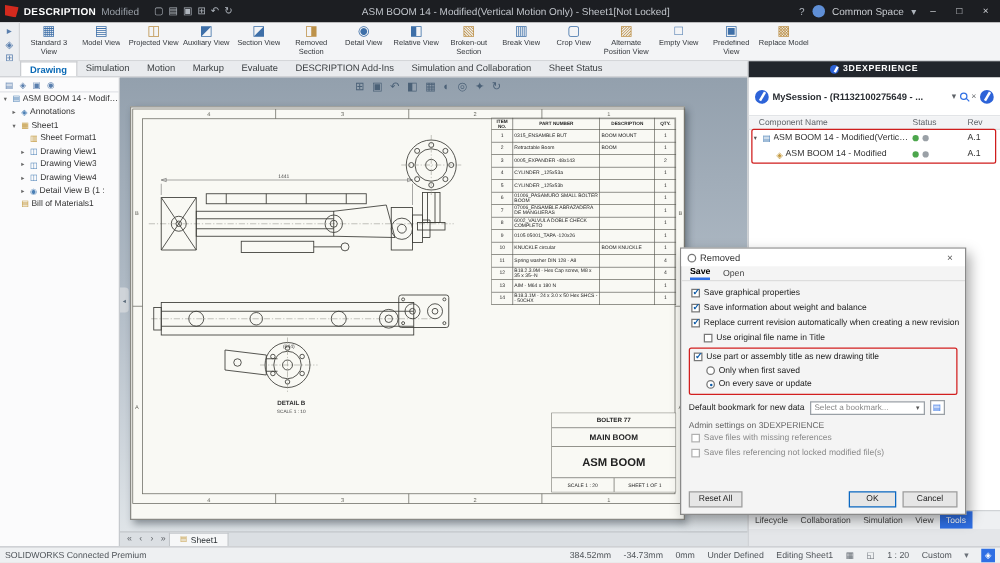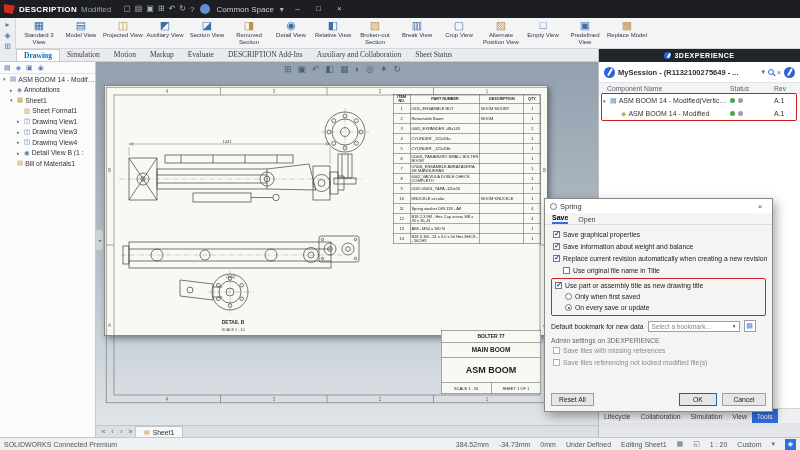--- a/index.html
+++ b/index.html
@@ -24,40 +24,40 @@
   .ribbon-btn { width:42px; display:flex; flex-direction:column; align-items:center; justify-content:flex-start; padding-top:1px; overflow:hidden; }
   .ribbon-icon { width:14px; height:13px; font-size:11px; line-height:13px; text-align:center; color:#3e6fa8; }
   .ribbon-btn:nth-child(3n) .ribbon-icon { color:#bd924a; }
   .ribbon-label { font-size:6px; line-height:1.1; color:#34383d; text-align:center; max-height:14px; overflow:hidden; }
 
   
   #left-strip { position:absolute; left:0; top:18px; width:16px; height:44px; background:#eceef1; border-right:1px solid #d4d6d9; display:flex; flex-direction:column; align-items:center; gap:2px; padding-top:2px; }
   #left-strip span { font-size:8px; color:#5a7fae; }
 
   
-  #tabstrip { position:absolute; left:0; top:49px; width:598px; height:13px; background:#e9ebee; border-bottom:1px solid #c9ccd0; display:flex; padding-left:16px;font-family:Liberation Serif, serif; }
+  #tabstrip { position:absolute; left:0; top:49px; width:598px; height:13px; background:#e9ebee; border-bottom:1px solid #c9ccd0; display:flex; padding-left:16px; }
   .tab { padding:0 7px; font-size:7.5px; line-height:12px; color:#3c4043; white-space:nowrap; }
   .tab.active { background:#ffffff; color:#0a6ab6; font-weight:bold; border:1px solid #c9ccd0; border-bottom:none; }
 
   
   #tree-panel { position:absolute; left:0; top:62px; width:96px; height:375px; background:#fbfbfc; border-right:1px solid #c6c9cd; }
   .tree-tabs { height:12px; border-bottom:1px solid #e2e4e7; display:flex; gap:5px; padding-left:4px; align-items:center; }
   .tree-tabs span { font-size:7px; color:#5a7fae; }
   .tree-item { height:10.5px; display:flex; align-items:center; gap:2px; font-size:6.8px; color:#333; white-space:nowrap; overflow:hidden; }
   .tree-arrow { width:5px; font-size:5px; color:#666; flex:0 0 auto; }
   .tree-glyph { font-size:6.5px; color:#4a7fb5; flex:0 0 auto; }
   .tree-glyph.gold { color:#c49a3f; }
   .tree-label { overflow:hidden; text-overflow:ellipsis; }
 
   
   #graphics { position:absolute; left:96px; top:62px; width:502px; height:363px; background:linear-gradient(180deg,#93a0ad 0%,#aeb9c4 45%,#dfe4e8 100%); overflow:hidden; }
   #headsup { position:absolute; left:188px; top:2px; display:flex; gap:6px; }
   .hud-icon { font-size:9px; color:#3f566e; opacity:.85; }
   #collapse-handle { position:absolute; left:0; top:168px; width:7px; height:20px; background:#cfd4d9; border-radius:0 3px 3px 0; font-size:5px; color:#5a6a7a; display:flex; align-items:center; justify-content:center; }
-  #sheet { position:absolute; left:8px; top:23px; width:444px; height:251px; background:#f9f9f4; border:1px solid #8a8a85; box-shadow:2px 3px 6px rgba(25,35,45,.45); }
+  #sheet { position:absolute; left:8px; top:23px; width:444px; height:331px; background:#f9f9f4; border:1px solid #8a8a85; box-shadow:2px 3px 6px rgba(25,35,45,.45); }
   #drawing { position:absolute; left:0; top:0; }
   .thin { fill:none; stroke:#6a6a62; stroke-width:.6; }
   .geo { fill:none; stroke:#3f3f3a; stroke-width:.7; }
   .cl { fill:none; stroke:#8a8a80; stroke-width:.4; stroke-dasharray:5 1.5 1 1.5; }
   .dim path { stroke:#555; stroke-width:.4; fill:none; }
   .fillarrow { fill:#555; stroke:none; }
   .dim-text { font-size:4px; fill:#444; text-anchor:middle; }
   .zone-text { font-size:4.5px; fill:#6a6a62; text-anchor:middle; }
   .label-text { font-size:5px; font-weight:bold; fill:#333; text-anchor:middle; }
   .label-sub { font-size:3.8px; fill:#444; text-anchor:middle; }
@@ -81,21 +81,21 @@
   .tb-row3 { height:50px; border-bottom:1px solid #55554e; font-size:18px; font-weight:bold; display:flex; align-items:center; justify-content:center; }
   .tb-row4 { flex:1; display:flex; font-size:8px; }
   .tb-row4 span { flex:1; display:flex; align-items:center; justify-content:center; }
   .tb-row4 span:first-child { border-right:1px solid #55554e; }
 
   
   #right-panel { position:absolute; left:598px; top:49px; width:202px; height:388px; background:#ffffff; border-left:1px solid #b9bdc2; }
   .rp-header { height:13px; background:#22262c; color:#fff; font-size:7px; font-weight:bold; letter-spacing:.5px; display:flex; align-items:center; justify-content:center; gap:3px; }
   .rp-logo { width:7px; height:7px; border-radius:50%; background:#2d63d8; position:relative; }
   .rp-logo::after { content:""; position:absolute; left:45%; top:12%; width:1.5px; height:72%; background:#fff; transform:rotate(28deg); }
-  .rp-session { height:21px; background:#fff; border-bottom:1px solid #e2e4e7; display:flex; align-items:center; gap:3px; padding:0 5px; }
+  .rp-session { height:31px; background:#fff; border-bottom:1px solid #e2e4e7; display:flex; align-items:center; gap:3px; padding:0 5px; }
   .compass-icon { width:11px; height:11px; border-radius:50%; background:#2d63d8; position:relative; flex:0 0 auto; }
   .compass-icon::after { content:""; position:absolute; left:45%; top:12%; width:1.6px; height:74%; background:#fff; transform:rotate(30deg); }
   .rp-session-title { font-size:7.5px; font-weight:bold; color:#2a2e33; flex:1; white-space:nowrap; overflow:hidden; text-overflow:ellipsis; }
   .rp-session .glyph { font-size:7px; color:#5f6368; }
   .search-icon { width:6px; height:6px; border:1.2px solid #2f6fe4; border-radius:50%; position:relative; flex:0 0 auto; }
   .search-icon::after { content:""; position:absolute; width:3.5px; height:1.2px; background:#2f6fe4; transform:rotate(45deg); right:-3px; bottom:-1.5px; }
   .rp-colhead { height:11px; background:#f2f3f5; border-bottom:1px solid #e0e2e5; display:flex; align-items:center; font-size:6.8px; color:#5f6368; padding-left:8px; }
   .rp-colhead .cn { flex:1; }
   .rp-colhead .cs { width:44px; }
   .rp-colhead .cr { width:26px; }
@@ -166,20 +166,21 @@
   <span class="brand">DESCRIPTION</span>
   <span class="brand-suffix">Modified</span>
   <div class="qat" id="qat">
         <span>▢</span>
         <span>▤</span>
         <span>▣</span>
         <span>⊞</span>
         <span>↶</span>
         <span>↻</span>
       </div>
+  <div id="doc-title">ASM BOOM 14 - Modified(Vertical Motion Only) - Sheet1[Not Locked]</div>
   <div class="tb-right">
     <span class="tb-ic">?</span>
     <span class="avatar"></span>
     <span>Common Space</span>
     <span class="tb-ic">▾</span>
     <span class="win-btn">–</span>
     <span class="win-btn">□</span>
     <span class="win-btn">×</span>
   </div>
 </div>
@@ -256,21 +257,21 @@
     </div>
 
 <div id="tabstrip">
   <div id="tabstrip-tabs" style="display:flex">
         <div class="tab active">Drawing</div>
         <div class="tab">Simulation</div>
         <div class="tab">Motion</div>
         <div class="tab">Markup</div>
         <div class="tab">Evaluate</div>
         <div class="tab">DESCRIPTION Add-Ins</div>
-        <div class="tab">Auxiliary and Collaboration</div>
+        <div class="tab">Simulation and Collaboration</div>
         <div class="tab">Sheet Status</div>
       </div>
 </div>
 
 <div id="tree-panel">
   <div class="tree-tabs" id="tree-tabs">
         <span>▤</span>
         <span>◈</span>
         <span>▣</span>
         <span>◉</span>
@@ -621,21 +622,21 @@
         <div class="rp-tab">Simulation</div>
         <div class="rp-tab">View</div>
         <div class="rp-tab active">Tools</div>
       </div>
   <div id="rp-bottom"></div>
 </div>
 
 <div id="dialog">
   <div class="dlg-title">
     <span class="gear-icon"></span>
-    <span class="dlg-title-text">Spring</span>
+    <span class="dlg-title-text">Removed</span>
     <span class="dlg-close">×</span>
   </div>
   <div id="dlg-tabs">
         <div class="dlg-tab active">Save</div>
         <div class="dlg-tab">Open</div>
       </div>
   <div class="dlg-body">
     <div id="dlg-checks">
           <div class="chk-row" style="padding-left: 2px;">
             <span class="checkbox checked"></span>

